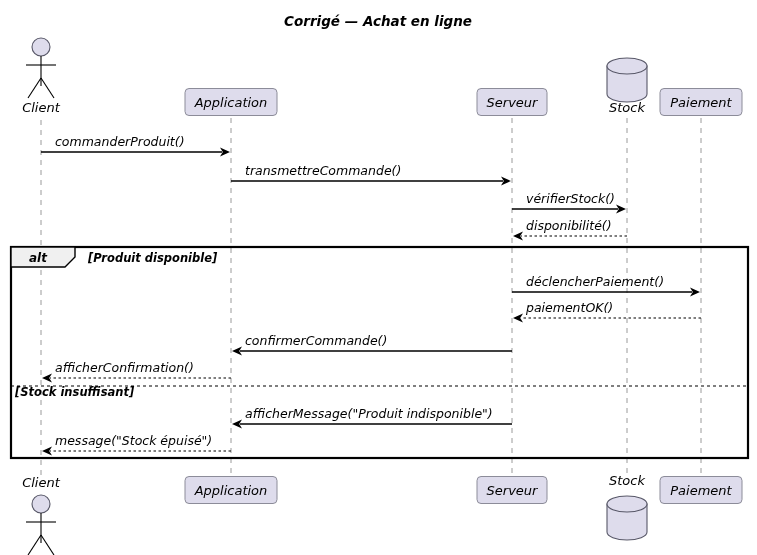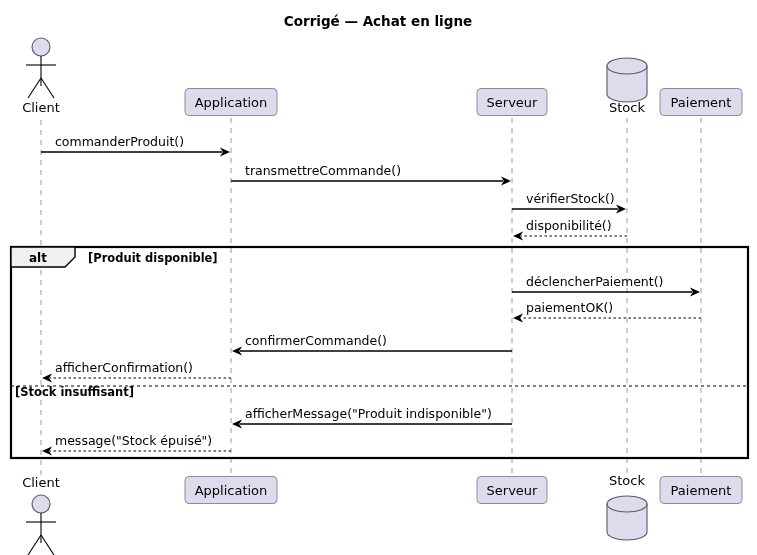--- a/index.html
+++ b/index.html
@@ -10,20 +10,21 @@
   body {
     width: 757px;
     height: 555px;
     font-family: "DejaVu Sans", "Liberation Sans", sans-serif;
     overflow: hidden;
   }
   #diagram-root {
     position: relative;
     width: 757px;
     height: 555px;
+    font-style: italic;
   }
   svg.seq {
     display: block;
     width: 757px;
     height: 555px;
   }
   text {
     font-family: "DejaVu Sans", "Liberation Sans", sans-serif;
     fill: #000000;
     dominant-baseline: alphabetic;

